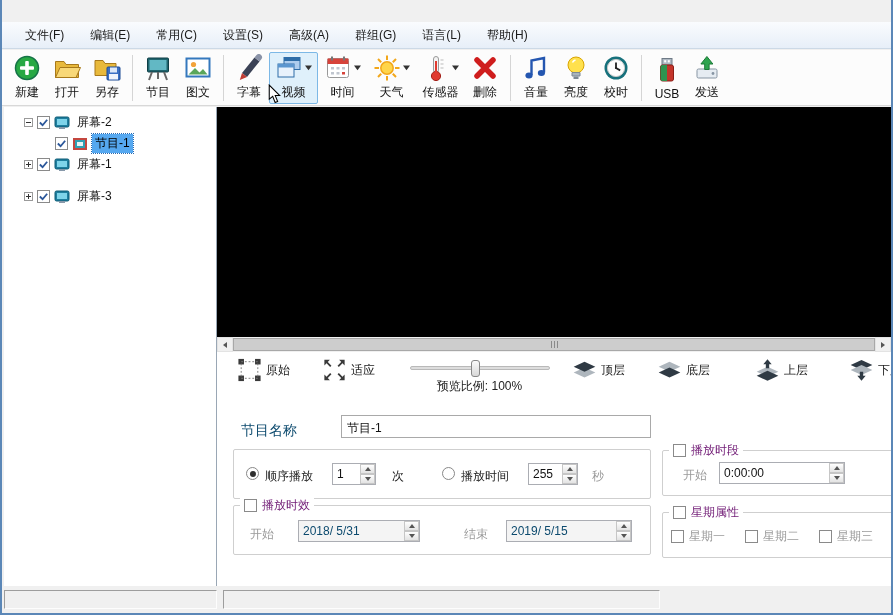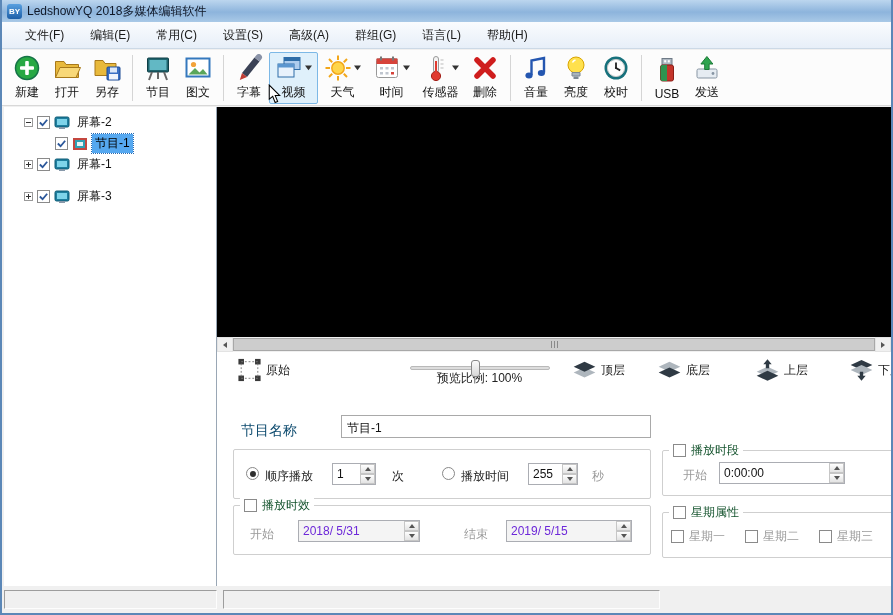--- a/index.html
+++ b/index.html
@@ -50,33 +50,33 @@
 .tri-l{width:0;height:0;border-top:3px solid transparent;border-bottom:3px solid transparent;border-right:4px solid #555;}
 .tri-r{width:0;height:0;border-top:3px solid transparent;border-bottom:3px solid transparent;border-left:4px solid #555;}
 .hs-thumb{flex:1;background:#cdcdcd;border:1px solid #a8a8a8;margin:1px 0;
   display:flex;align-items:center;justify-content:center;gap:2px;}
 .grip{width:1px;height:7px;background:#8a8a8a;}
 
 .lower{position:absolute;left:215px;top:352px;right:0;bottom:27px;background:#fff;overflow:hidden;}
 .ctrl{position:absolute;top:6px;width:60px;display:flex;flex-direction:row;align-items:center;gap:4px;}
 .ctrl svg{width:25px;height:24px;display:block;}
 .ctrl-label{font-size:12px;color:#222;white-space:nowrap;}
-.slider-block{position:absolute;left:180px;top:6px;width:165px;display:flex;flex-direction:column;align-items:center;}
+.slider-block{position:absolute;left:180px;top:6px;width:165px;display:flex;flex-direction:column;align-items:center;gap:8px;}
 .slider-track{position:relative;width:140px;height:4px;background:#ddd;border:1px solid #b9b9b9;border-radius:2px;margin-top:8px;}
 .slider-thumb{position:absolute;left:60px;top:-7px;width:9px;height:17px;
   background:linear-gradient(#fafafa,#d8d8d8);border:1px solid #888;border-radius:3px;}
 .fieldlabel{position:absolute;font-size:14px;color:#0c4a6e;white-space:nowrap;}
 .textinput{position:absolute;height:23px;border:1px solid #a9a9a9;background:#fff;font-size:12px;padding:4px 5px;color:#111;}
 .gbox{position:absolute;border:1px solid #cfcfcf;border-radius:2px;background:#fff;}
 .gbox-title{position:absolute;top:-9px;left:6px;background:#fff;padding:0 4px;
-  display:flex;align-items:center;gap:5px;font-size:12px;color:#14532d;white-space:nowrap;}
+  display:flex;align-items:center;gap:5px;font-size:12px;color:#701a75;white-space:nowrap;}
 .spinner{position:absolute;display:flex;height:22px;border:1px solid #abadb3;background:#fff;}
 .spinner .val{font-size:12px;padding:3px 4px;flex:1;color:#111;overflow:hidden;white-space:nowrap;}
 .spinner.dis{background:#f4f4f4;}
-.spinner.dis .val{color:#6d28d9;}
+.spinner.dis .val{color:#0c4a6e;}
 .spinbtns{width:15px;display:flex;flex-direction:column;flex:0 0 15px;}
 .spinbtn{flex:1;background:linear-gradient(#fefefe,#e3e3e3);border:1px solid #c6c6c6;
   display:flex;align-items:center;justify-content:center;}
 .tri-up{width:0;height:0;border-left:3px solid transparent;border-right:3px solid transparent;border-bottom:4px solid #555;}
 .tri-dn{width:0;height:0;border-left:3px solid transparent;border-right:3px solid transparent;border-top:4px solid #555;}
 .radio{position:absolute;width:13px;height:13px;border:1px solid #888;border-radius:50%;background:#fff;
   display:inline-flex;align-items:center;justify-content:center;}
 .radio.on::after{content:"";width:6px;height:6px;border-radius:50%;background:#2f2f2f;}
 .inline-label{position:absolute;font-size:12px;color:#222;white-space:nowrap;}
 .cbgroup{position:absolute;display:flex;align-items:center;gap:5px;font-size:12px;}
@@ -85,24 +85,20 @@
 .statusbar{position:absolute;left:0;right:0;bottom:0;height:27px;background:#f0f0f0;}
 .sb-panel{position:absolute;top:4px;height:19px;background:#f0f0f0;border:1px solid;
   border-color:#9d9d9d #fdfdfd #fdfdfd #9d9d9d;}
 .cursor{position:absolute;left:266px;top:84px;width:13px;height:20px;z-index:50;}
 </style>
 </head>
 <body>
 
 <div class="window">
 
-  <div class="titlebar">
-    <span class="logo">BY</span>
-    <span class="title-text">LedshowYQ 2018多媒体编辑软件</span>
-  </div>
 
   <div class="menubar">
     <span class="menu-item">文件(F)</span>
     <span class="menu-item">编辑(E)</span>
     <span class="menu-item">常用(C)</span>
     <span class="menu-item">设置(S)</span>
     <span class="menu-item">高级(A)</span>
     <span class="menu-item">群组(G)</span>
     <span class="menu-item">语言(L)</span>
     <span class="menu-item">帮助(H)</span>
@@ -186,42 +182,20 @@
             <rect x="9" y="3.5" width="16" height="12" fill="#aecdee" stroke="#2e6da8"></rect>
             <rect x="9" y="3.5" width="16" height="3.5" fill="#2e6da8"></rect>
             <rect x="3" y="10" width="16" height="13" fill="#e8f2fc" stroke="#2e6da8"></rect>
             <rect x="3" y="10" width="16" height="3.5" fill="#5b96cf"></rect>
           </svg>
         <svg class="dd-arrow" viewBox="0 0 8 6">
             <path d="M0 0 h8 L4 5.5 z" fill="#333"></path>
           </svg>
       </div>
       <span class="tb-label">视频</span>
-    </div>
-
-    <div class="tb-btn">
-      <div class="tb-ico-row">
-        <svg class="tbico" viewBox="0 0 28 28">
-            <g stroke="#f2a71b" stroke-width="2">
-              <line x1="14" y1="1.5" x2="14" y2="6"></line>
-              <line x1="14" y1="22" x2="14" y2="26.5"></line>
-              <line x1="1.5" y1="14" x2="6" y2="14"></line>
-              <line x1="22" y1="14" x2="26.5" y2="14"></line>
-              <line x1="5" y1="5" x2="8.2" y2="8.2"></line>
-              <line x1="19.8" y1="19.8" x2="23" y2="23"></line>
-              <line x1="23" y1="5" x2="19.8" y2="8.2"></line>
-              <line x1="5" y1="23" x2="8.2" y2="19.8"></line>
-            </g>
-            <circle cx="14" cy="14" r="6.2" fill="#ffd54a" stroke="#f2a71b" stroke-width="1.5"></circle>
-          </svg>
-        <svg class="dd-arrow" viewBox="0 0 8 6">
-            <path d="M0 0 h8 L4 5.5 z" fill="#333"></path>
-          </svg>
-      </div>
-      <span class="tb-label">天气</span>
     </div>
 
     <div class="tb-btn">
       <div class="tb-ico-row">
         <svg class="tbico" viewBox="0 0 28 28">
             <rect x="3.5" y="4.5" width="21" height="19" rx="2" fill="#fff" stroke="#999"></rect>
             <rect x="3.5" y="4.5" width="21" height="5.5" fill="#d6433b"></rect>
             <rect x="7" y="2.5" width="2" height="4" fill="#777"></rect>
             <rect x="19" y="2.5" width="2" height="4" fill="#777"></rect>
             <g fill="#c0c6cf">
@@ -236,20 +210,42 @@
         <svg class="dd-arrow" viewBox="0 0 8 6">
             <path d="M0 0 h8 L4 5.5 z" fill="#333"></path>
           </svg>
       </div>
       <span class="tb-label">时间</span>
     </div>
 
     <div class="tb-btn">
       <div class="tb-ico-row">
         <svg class="tbico" viewBox="0 0 28 28">
+            <g stroke="#f2a71b" stroke-width="2">
+              <line x1="14" y1="1.5" x2="14" y2="6"></line>
+              <line x1="14" y1="22" x2="14" y2="26.5"></line>
+              <line x1="1.5" y1="14" x2="6" y2="14"></line>
+              <line x1="22" y1="14" x2="26.5" y2="14"></line>
+              <line x1="5" y1="5" x2="8.2" y2="8.2"></line>
+              <line x1="19.8" y1="19.8" x2="23" y2="23"></line>
+              <line x1="23" y1="5" x2="19.8" y2="8.2"></line>
+              <line x1="5" y1="23" x2="8.2" y2="19.8"></line>
+            </g>
+            <circle cx="14" cy="14" r="6.2" fill="#ffd54a" stroke="#f2a71b" stroke-width="1.5"></circle>
+          </svg>
+        <svg class="dd-arrow" viewBox="0 0 8 6">
+            <path d="M0 0 h8 L4 5.5 z" fill="#333"></path>
+          </svg>
+      </div>
+      <span class="tb-label">天气</span>
+    </div>
+
+    <div class="tb-btn">
+      <div class="tb-ico-row">
+        <svg class="tbico" viewBox="0 0 28 28">
             <rect x="11.5" y="2.5" width="5" height="16" rx="2.5" fill="#f3f3f3" stroke="#9a9a9a"></rect>
             <circle cx="14" cy="22" r="4.6" fill="#e03a2f" stroke="#a32119"></circle>
             <rect x="13" y="7" width="2" height="13" fill="#e03a2f"></rect>
             <g stroke="#bbb">
               <line x1="18.5" y1="6" x2="21.5" y2="6"></line>
               <line x1="18.5" y1="10" x2="21.5" y2="10"></line>
               <line x1="18.5" y1="14" x2="21.5" y2="14"></line>
             </g>
           </svg>
         <svg class="dd-arrow" viewBox="0 0 8 6">
@@ -422,20 +418,34 @@
       <svg viewBox="0 0 26 26">
           <rect x="1" y="1" width="6" height="6" fill="#3a3a3a"></rect>
           <rect x="19" y="1" width="6" height="6" fill="#3a3a3a"></rect>
           <rect x="1" y="19" width="6" height="6" fill="#3a3a3a"></rect>
           <rect x="19" y="19" width="6" height="6" fill="#3a3a3a"></rect>
           <rect x="4" y="4" width="18" height="18" fill="none" stroke="#777" stroke-dasharray="2 2"></rect>
         </svg>
       <span class="ctrl-label">原始</span>
     </div>
 
+    <div class="ctrl" style="left:105px;">
+      <svg viewBox="0 0 26 26">
+          <g stroke="#3a3a3a" stroke-width="2">
+            <path d="M9 9 L4 4 M17 9 L22 4 M9 17 L4 22 M17 17 L22 22"></path>
+          </g>
+          <g fill="#3a3a3a">
+            <path d="M2 2 h6 l-6 6 z"></path>
+            <path d="M24 2 v6 l-6-6 z"></path>
+            <path d="M2 24 v-6 l6 6 z"></path>
+            <path d="M24 24 h-6 l6-6 z"></path>
+          </g>
+        </svg>
+      <span class="ctrl-label">适应</span>
+    </div>
 
     <div class="slider-block">
       <div class="slider-track">
         <div class="slider-thumb"></div>
       </div>
       <span class="ctrl-label">预览比例: 100%</span>
     </div>
 
     <div class="ctrl" style="left:355px;">
       <svg viewBox="0 0 30 26">

